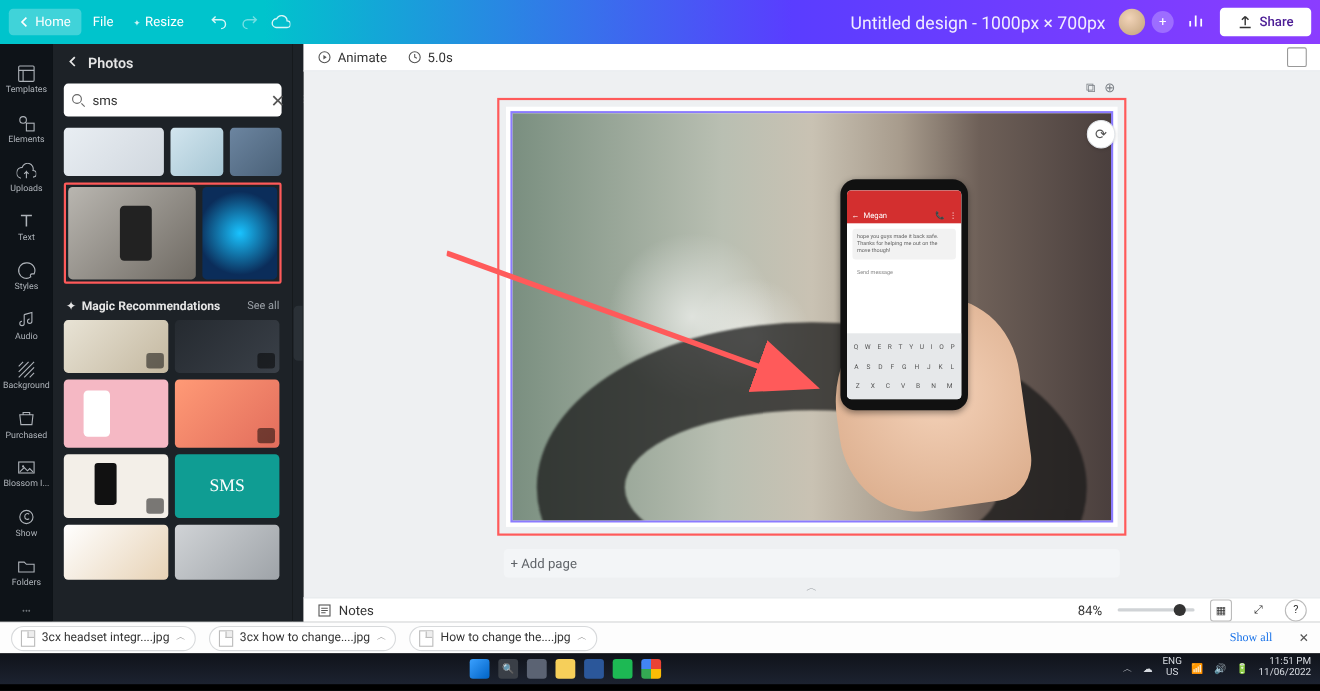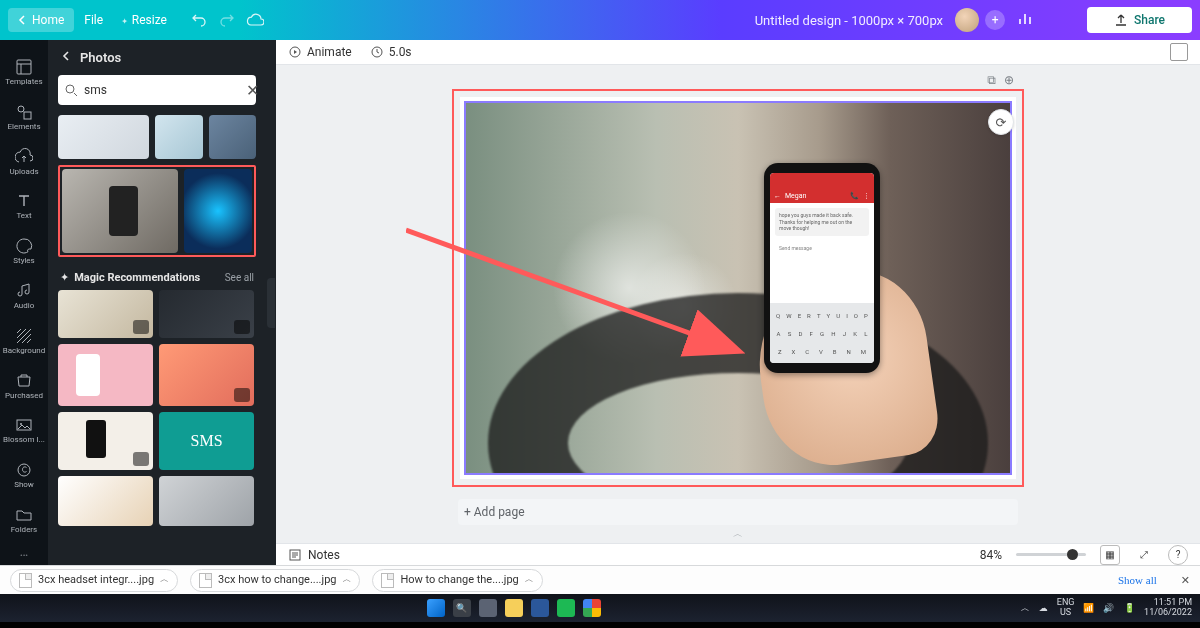--- a/index.html
+++ b/index.html
@@ -5,25 +5,25 @@
   * { box-sizing: border-box; margin: 0; padding: 0; font-family: -apple-system, BlinkMacSystemFont, "Segoe UI", Roboto, sans-serif; }
   html, body { width: 1200px; height: 628px; overflow: hidden; background: #000; }
 
   
   .topbar { height: 40px; background: linear-gradient(90deg, #00c4cc 0%, #00c4cc 20%, #5a3dff 60%, #8b3dff 100%); display: flex; align-items: center; color: #fff; font-size: 12px; padding: 0 8px; }
   .topbar .home { background: rgba(255,255,255,0.25); border-radius: 4px; padding: 5px 10px; margin-right: 10px; display: flex; align-items: center; gap: 4px; cursor: pointer; }
   .topbar .tab { margin-right: 18px; cursor: pointer; }
   .topbar .tab.resize::before { content: "✦"; font-size: 8px; margin-right: 4px; opacity: .8; }
   .topbar .icon-btn { width: 28px; height: 28px; display: flex; align-items: center; justify-content: center; cursor: pointer; opacity: .85; }
   .topbar .spacer { flex: 1; }
-  .topbar .title { font-size: 13px; opacity: .9; margin-right: 12px; }
+  .topbar .title { font-size: 16px; opacity: .9; margin-right: 12px; }
   .topbar .avatar { width: 24px; height: 24px; border-radius: 50%; background: radial-gradient(circle at 40% 35%, #f2d4b8, #bfa07a); margin-right: 6px; }
   .topbar .plus { width: 20px; height: 20px; border-radius: 50%; background: rgba(255,255,255,.25); display:flex; align-items:center; justify-content:center; font-size:12px; margin-right:12px; cursor:pointer; }
   .topbar .chart { margin-right: 14px; cursor:pointer; }
-  .topbar .share { background: #fff; color: #0f766e; border-radius: 4px; padding: 6px 27px; display:flex; align-items:center; gap:6px; font-weight: 500; cursor:pointer;margin-left:40px; }
+  .topbar .share { background: #fff; color: #4c1d95; border-radius: 4px; padding: 6px 16px; display:flex; align-items:center; gap:6px; font-weight: 500; cursor:pointer; }
 
   
   .workspace { display:flex; height: 525px; }
 
   
   .rail { width: 48px; background: #0e1318; color:#aeb3b9; display:flex; flex-direction:column; align-items:center; padding-top:10px; font-size:8px; }
   .rail .rail-item { width:48px; text-align:center; padding:8px 0; cursor:pointer; }
   .rail .rail-item svg { display:block; margin:0 auto 2px; }
   .rail .rail-item span { display:block; line-height:1.1; }
 

